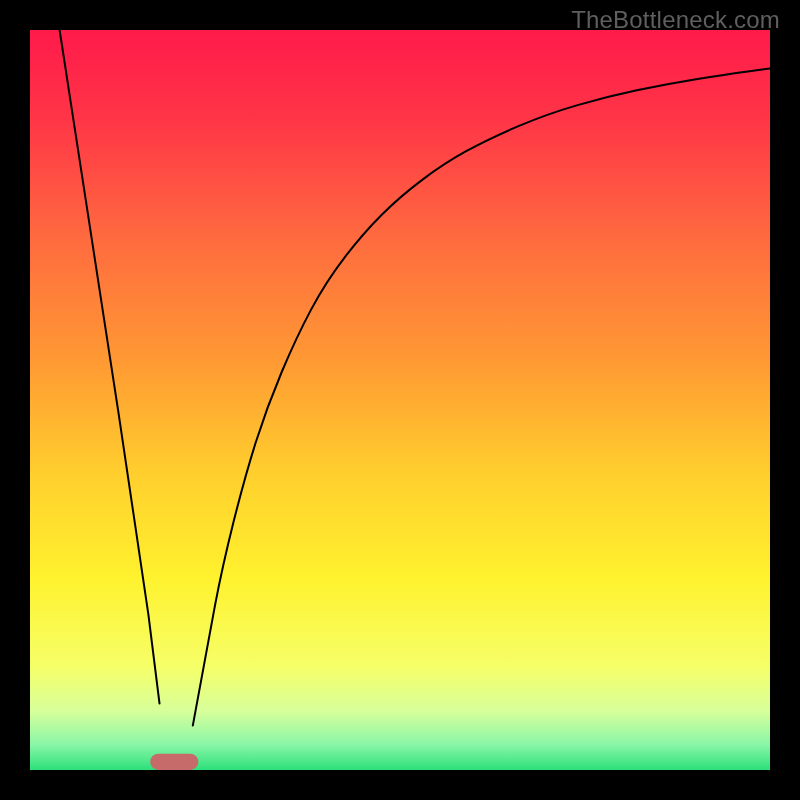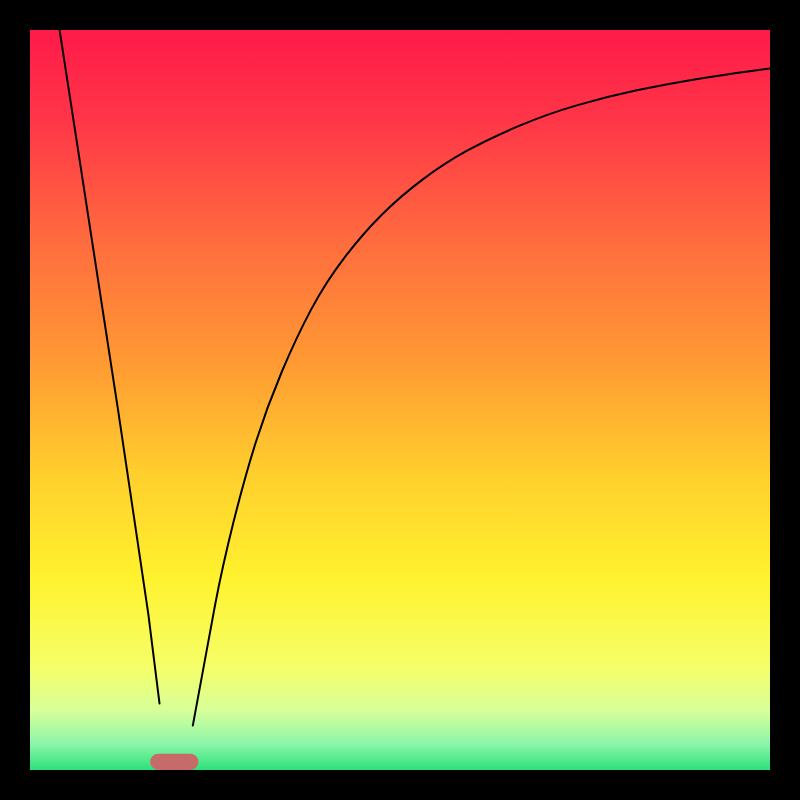--- a/index.html
+++ b/index.html
@@ -34,20 +34,21 @@
     width: 740px;
     height: 740px;
     z-index: 10;
   }
   svg { display: block; }
 </style>
 </head>
 <body>
 
 <div class="frame">
+  <div class="watermark">TheBottleneck.com</div>
 
   <div class="plot">
     <svg id="plot-svg" viewBox="0 0 740 740" width="740" height="740" preserveAspectRatio="none">
       <defs>
         <linearGradient id="bg-grad" x1="0" y1="0" x2="0" y2="1">
             <stop offset="0.00%" stop-color="#ff1a4a"></stop>
             <stop offset="12.00%" stop-color="#ff3547"></stop>
             <stop offset="28.00%" stop-color="#ff6a3f"></stop>
             <stop offset="45.00%" stop-color="#ff9a33"></stop>
             <stop offset="60.00%" stop-color="#ffcf2d"></stop>

